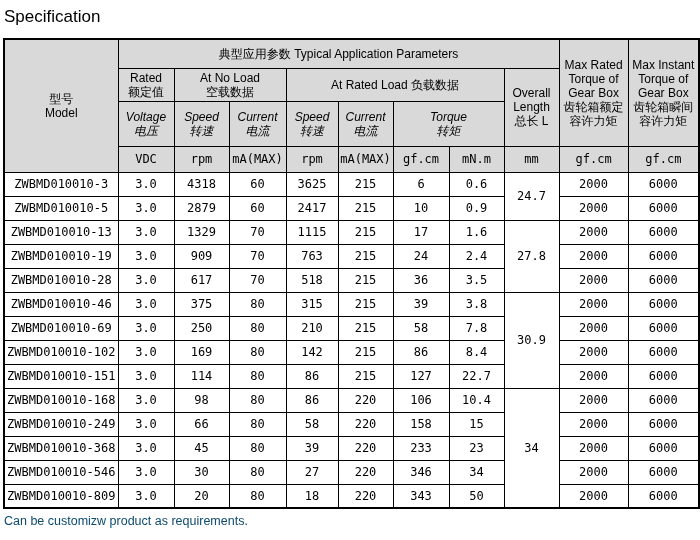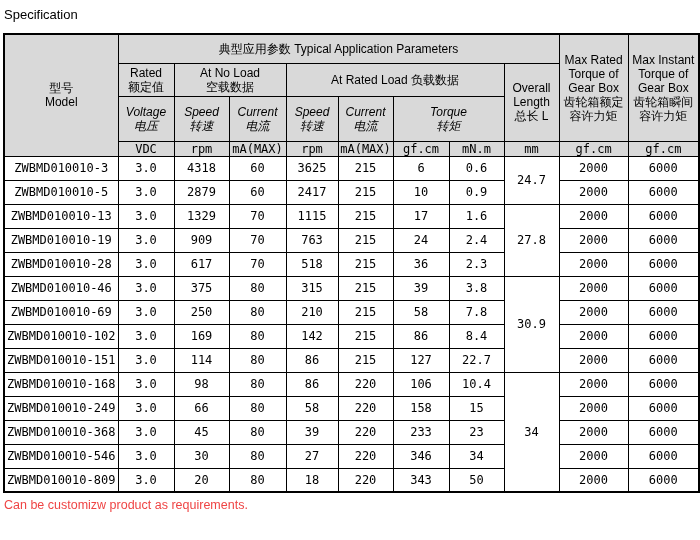--- a/index.html
+++ b/index.html
@@ -5,21 +5,21 @@
   * { box-sizing: border-box; }
   html, body { margin: 0; padding: 0; background: #ffffff; }
   body {
     width: 700px; height: 540px;
     font-family: "Liberation Sans", sans-serif;
     color: #000;
     overflow: hidden;
   }
   .page { padding: 5px 0 0 3px; }
   .title {
-    font-size: 13px;
+    font-size: 17px;
     margin: 2px 0 11px 1px;
     color: #000;
   }
   table.spec {
     border-collapse: collapse;
     table-layout: fixed;
     width: 695px;
     border: 2px solid #000;
   }
   .spec th, .spec td {
@@ -32,33 +32,33 @@
   .spec thead th {
     background: #d9d9d9;
     font-weight: normal;
     font-size: 12px;
     line-height: 14px;
     white-space: pre-line;
   }
   .hr1 { height: 29px; }
   .hr2 { height: 33px; padding-left: 24px; }
   .hr3 { height: 45px; font-style: italic; }
-  .hr4 { height: 15px; }
+  .hr4 { height: 26px; }
   .units th { font-family: "DejaVu Sans Mono", monospace; font-size: 12px; }
   .spec tbody td {
     font-family: "DejaVu Sans Mono", monospace;
     font-size: 12px;
     height: 24px;
     background: #ffffff;
     white-space: nowrap;
   }
   .footer {
     font-size: 12.5px;
     margin: 5px 0 0 1px;
-    color: #ef4444;
+    color: #0c4a6e;
   }
 </style>
 </head>
 <body>
 
 <div class="page">
   <div class="title">Specification</div>
 
   <table class="spec">
     <colgroup>
@@ -179,21 +179,21 @@
           <td>6000</td>
         </tr>
         <tr>
           <td>ZWBMD010010-28</td>
           <td>3.0</td>
           <td>617</td>
           <td>70</td>
           <td>518</td>
           <td>215</td>
           <td>36</td>
-          <td>2.3</td>
+          <td>3.5</td>
           <td>2000</td>
           <td>6000</td>
         </tr>
         <tr>
           <td>ZWBMD010010-46</td>
           <td>3.0</td>
           <td>375</td>
           <td>80</td>
           <td>315</td>
           <td>215</td>

